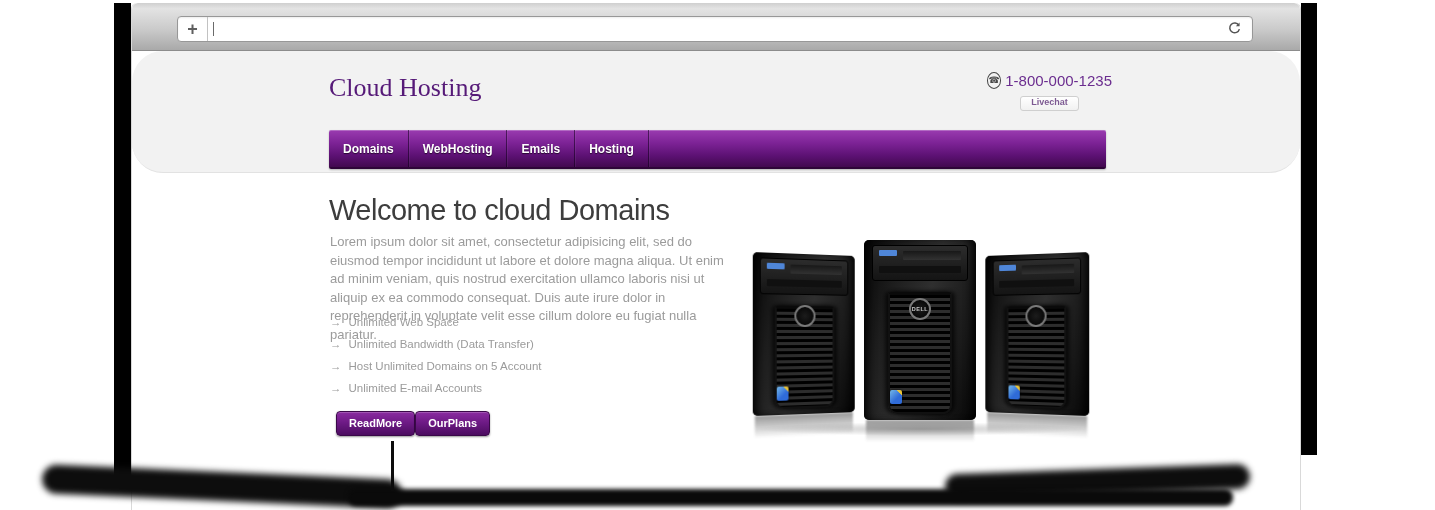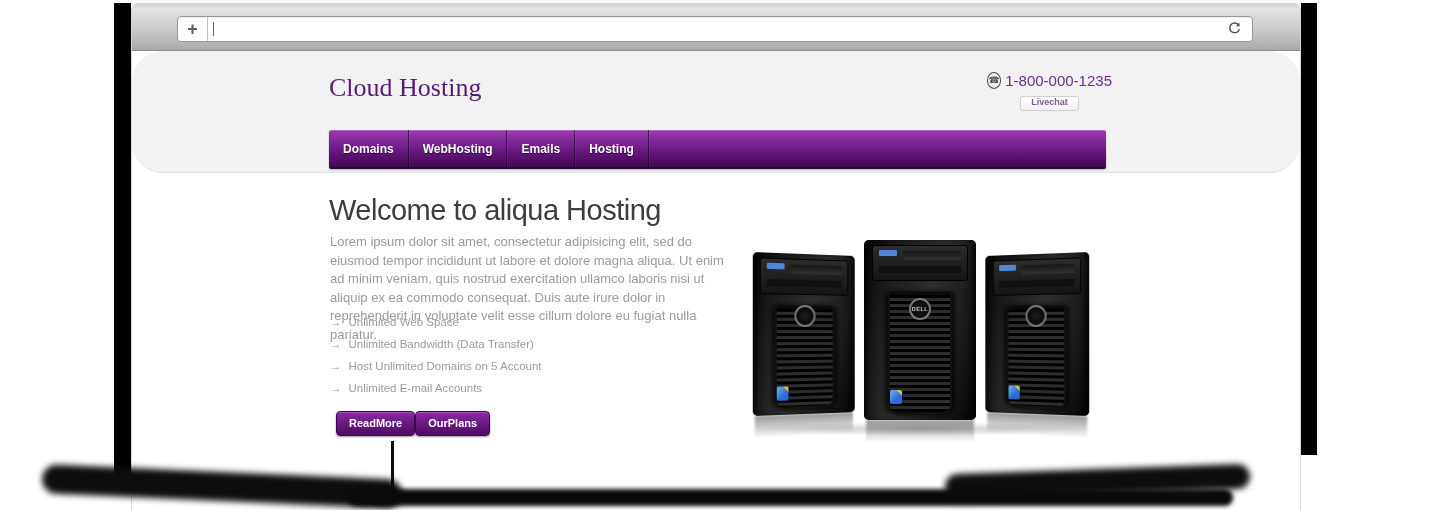--- a/index.html
+++ b/index.html
@@ -206,21 +206,21 @@
         <span>WebHosting</span>
       </div>
       <div class="nav-item">
         <span>Emails</span>
       </div>
       <div class="nav-item">
         <span>Hosting</span>
       </div>
     </div>
 
-    <div class="h1">Welcome to aliqua Hosting</div>
+    <div class="h1">Welcome to cloud Domains</div>
     <div class="para">Lorem ipsum dolor sit amet, consectetur adipisicing elit, sed do eiusmod tempor incididunt ut labore et dolore magna aliqua. Ut enim ad minim veniam, quis nostrud exercitation ullamco laboris nisi ut aliquip ex ea commodo consequat. Duis aute irure dolor in reprehenderit in voluptate velit esse cillum dolore eu fugiat nulla pariatur.</div>
 
     <div class="features">
       <div class="feat">
         <span>→</span>
         <span>Unlimited Web Space</span>
       </div>
       <div class="feat">
         <span>→</span>
         <span>Unlimited Bandwidth (Data Transfer)</span>

